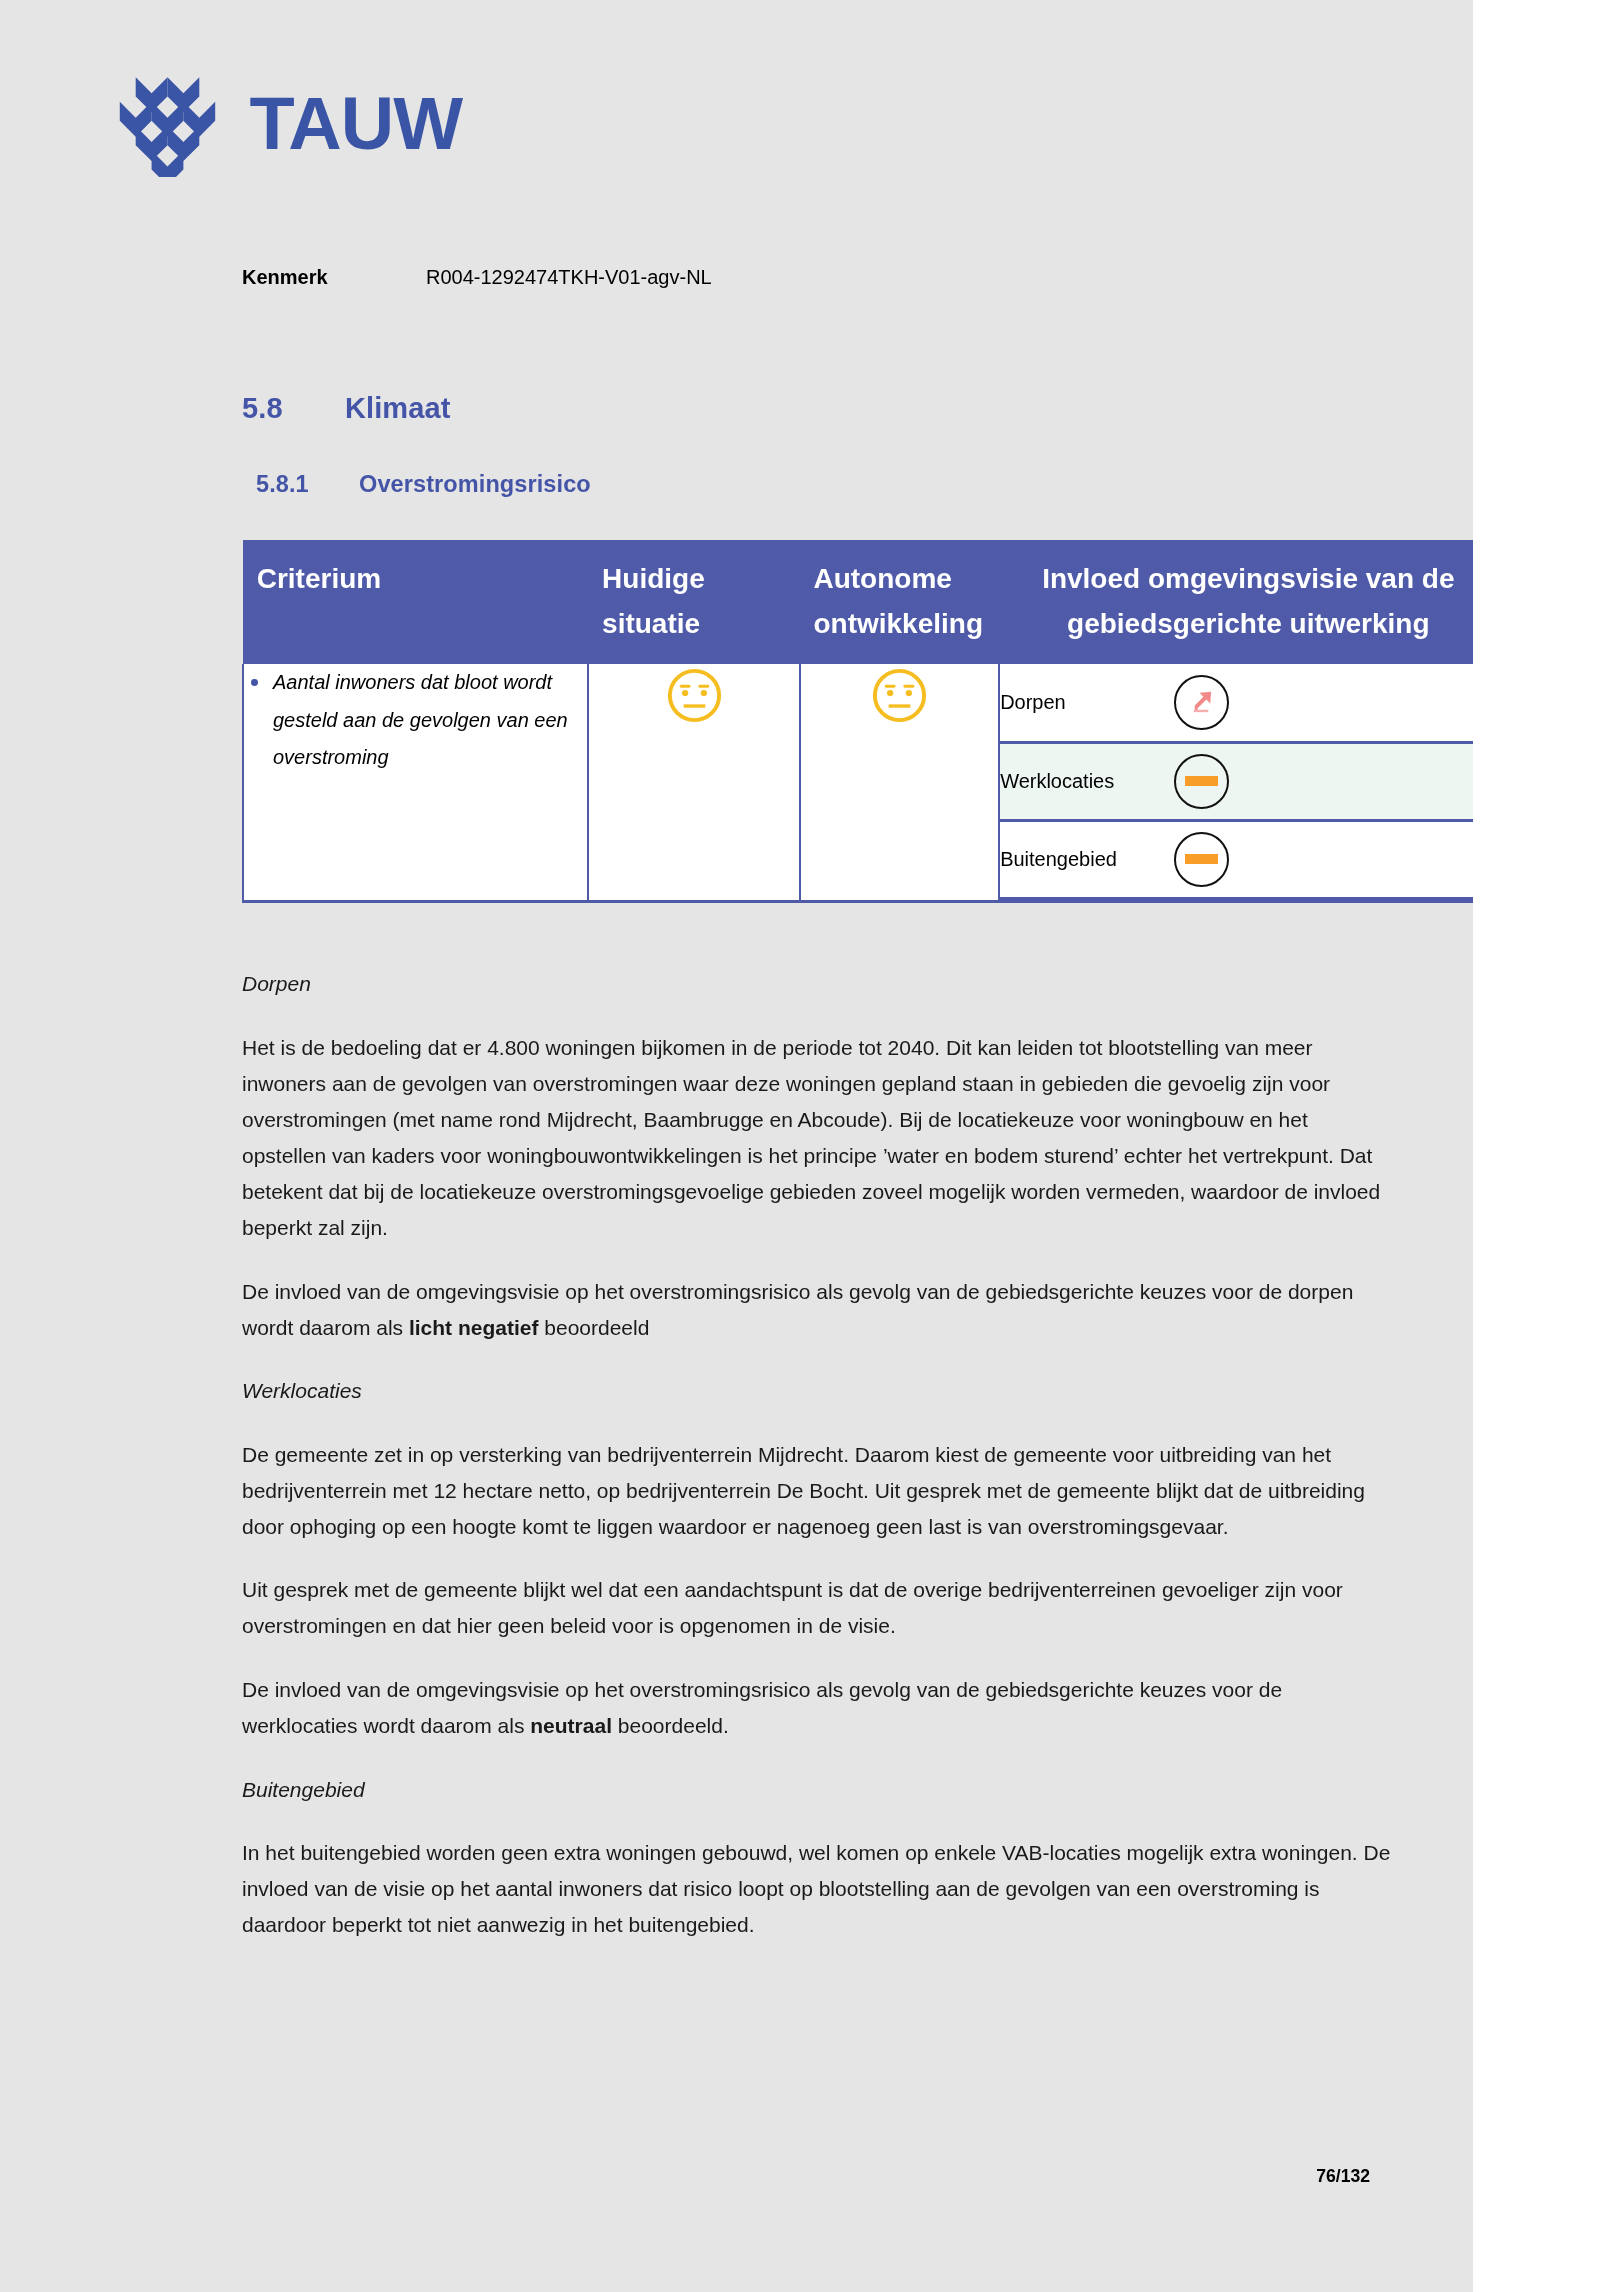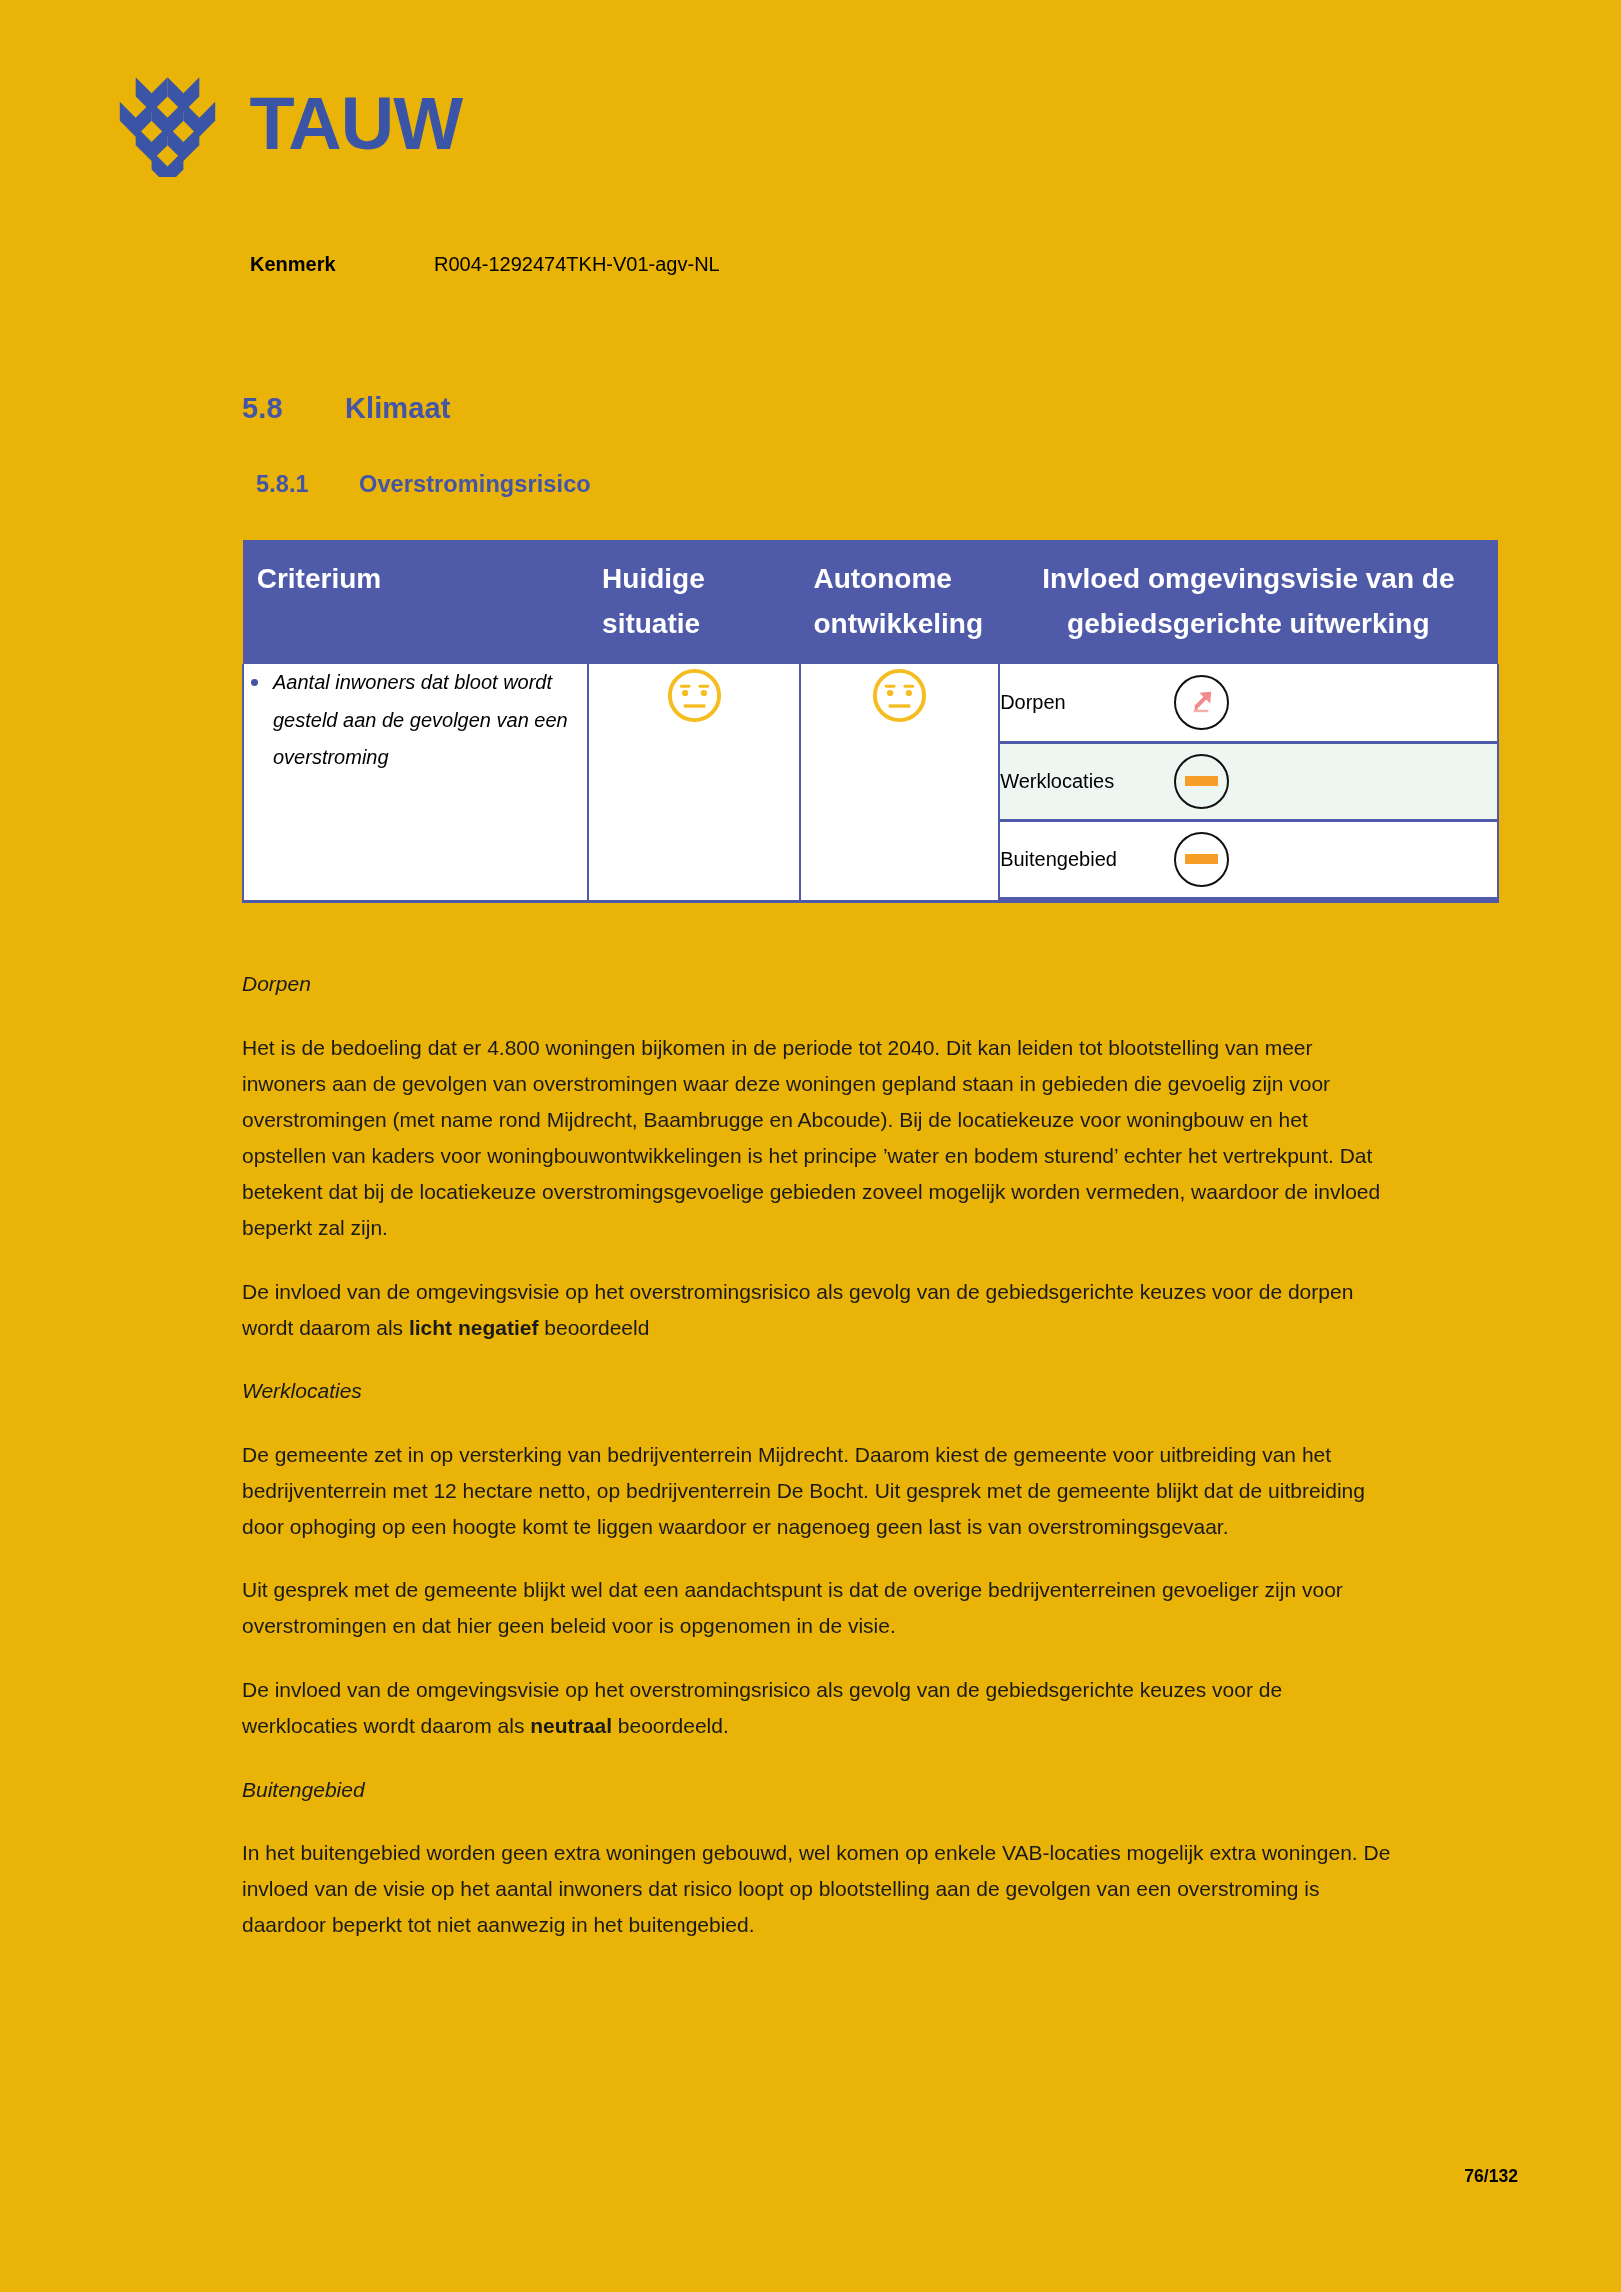--- a/index.html
+++ b/index.html
@@ -6,23 +6,23 @@
     margin: 0;
     padding: 0;
     background: #ffffff;
   }
   body {
     font-family: "Liberation Sans", sans-serif;
     color: #1a1a1a;
   }
   .page {
     position: relative;
-    width: 1621px;
+    width: 1473px;
     height: 2293px;
-    background: #eab308;
+    background: #e5e5e5;
     overflow: hidden;
     box-sizing: border-box;
   }
 
   
   .logo-block {
     position: absolute;
     left: 103px;
     top: 71px;
     display: flex;
@@ -36,25 +36,24 @@
     letter-spacing: -1px;
     color: #3a55a5;
     line-height: 1;
     font-family: "Liberation Sans", sans-serif;
   }
 
   
   .kenmerk-row {
     position: absolute;
     left: 242px;
-    top: 253px;
+    top: 266px;
     display: flex;
     font-size: 20px;
     color: #000;
-    margin-left: 8px;
   }
   .kenmerk-label {
     font-weight: bold;
     width: 184px;
   }
   .kenmerk-value { font-weight: normal; }
 
   
   .h2 {
     position: absolute;

